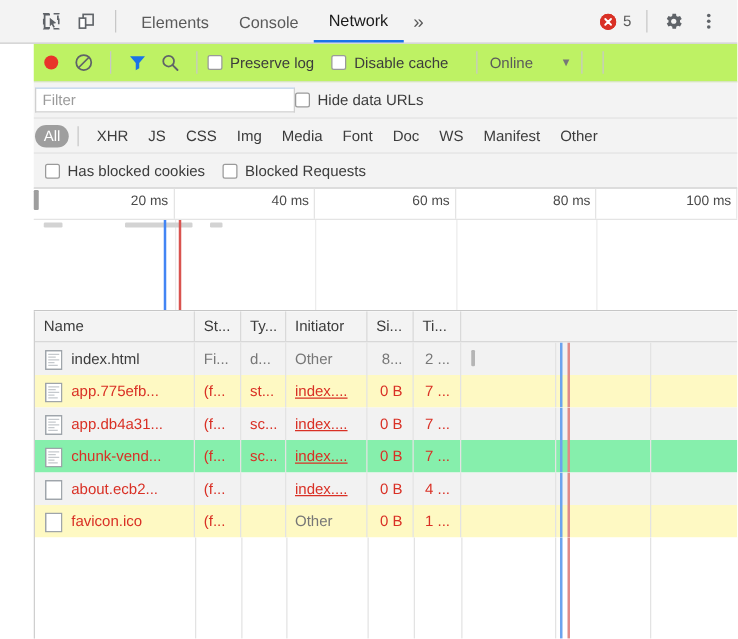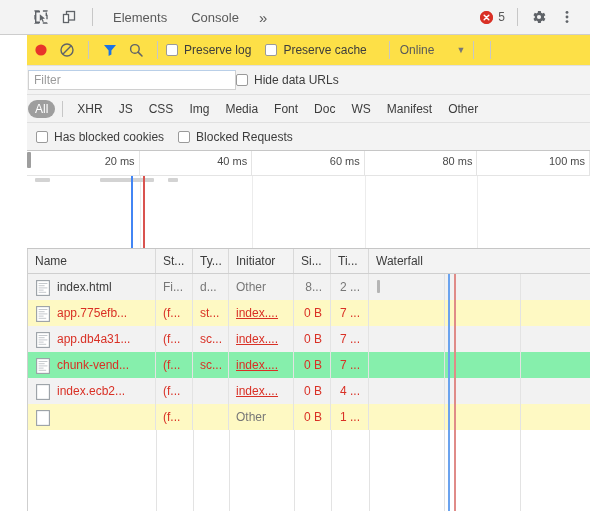--- a/index.html
+++ b/index.html
@@ -100,21 +100,21 @@
     font-weight: bold;
     margin-right: 5px;
     position: relative;
   }
   .err-dot svg { position:absolute; left:0; top:0; }
   .err-count { font-size: 12px; color: #5a5a5a; }
 
   
   .nettool {
     height: 31px;
-    background: #fde047;
+    background: #bef264;
     border-bottom: 1px solid #e0e0e0;
     display: flex;
     align-items: center;
     padding-left: 28px;
     box-sizing: border-box;
     flex: 0 0 auto;
   }
   .tool-btn {
     width: 26px; height: 26px;
     display: flex; align-items: center; justify-content: center;
@@ -410,20 +410,23 @@
         <rect x="2.5" y="5.5" width="5" height="8" fill="#fff" stroke="#5f6368" stroke-width="1.3"></rect>
       </svg>
     </div>
     <div class="vsep"></div>
 
     <div class="tab">
       <span>Elements</span>
     </div>
     <div class="tab">
       <span>Console</span>
+    </div>
+    <div class="tab selected">
+      <span>Network</span>
     </div>
     <div class="tab-more">»</div>
 
     <div class="tabbar-right">
       <div class="err-badge">
         <span class="err-dot">
           <svg width="13" height="13" viewBox="0 0 13 13">
             <circle cx="6.5" cy="6.5" r="6.5" fill="#d93025"></circle>
             <path d="M4.2 4.2 L8.8 8.8 M8.8 4.2 L4.2 8.8" stroke="#fff" stroke-width="1.5" stroke-linecap="round"></path>
           </svg>
@@ -474,21 +477,21 @@
       </svg>
     </div>
     <div class="vsep"></div>
 
     <div class="cb-wrap">
       <span class="cb"></span>
       <span class="cb-label">Preserve log</span>
     </div>
     <div class="cb-wrap">
       <span class="cb"></span>
-      <span class="cb-label">Preserve cache</span>
+      <span class="cb-label">Disable cache</span>
     </div>
     <div class="vsep"></div>
     <div class="throttle">
       <span>Online</span>
       <span class="throttle-caret">▼</span>
     </div>
     <div class="vsep"></div>
     <div class="vsep"></div>
   </div>
 
@@ -559,21 +562,20 @@
   </div>
 
   <div class="table-wrap">
     <div class="thead" id="thead">
         <div class="th" style="left: 0px; width: 128px;">Name</div>
         <div class="th" style="left: 128px; width: 37px;">St...</div>
         <div class="th" style="left: 165px; width: 36px;">Ty...</div>
         <div class="th" style="left: 201px; width: 65px;">Initiator</div>
         <div class="th" style="left: 266px; width: 37px;">Si...</div>
         <div class="th" style="left: 303px; width: 38px;">Ti...</div>
-        <div class="th" style="left: 341px; width: 222px;">Waterfall</div>
       </div>
     <div class="tbody" id="tbody">
         <div class="trow even">
           <div class="cell name" style="left: 0px; width: 128px;">
             <span class="fileicon"><svg width="14" height="16" viewBox="0 0 14 16">
                 <rect x="0.6" y="0.6" width="12.8" height="14.8" fill="#fff" stroke="#9aa0a6" stroke-width="1.1"></rect>
                 <g fill="#c5c9cd">
                   <rect x="2.6" y="3" width="8.8" height="1"></rect>
                   <rect x="2.6" y="5.2" width="6" height="1"></rect>
                   <rect x="2.6" y="7.4" width="8.8" height="1"></rect>
@@ -672,39 +674,40 @@
             <div class="wf-grid" style="left: 68%;"></div>
             <div class="wf-marker blue" style="left: 35.5%;"></div>
             <div class="wf-marker red" style="left: 38.3%;"></div>
           </div>
         </div>
         <div class="trow even">
           <div class="cell name" style="left: 0px; width: 128px;">
             <span class="fileicon"><svg width="14" height="16" viewBox="0 0 14 16">
                 <rect x="0.6" y="0.6" width="12.8" height="14.8" fill="#fff" stroke="#9aa0a6" stroke-width="1.1"></rect>
               </svg></span>
-            <span class="namelabel txt-red">index.ecb2...</span>
+            <span class="namelabel txt-red">about.ecb2...</span>
           </div>
           <div class="cell" style="left: 128px; width: 37px;"><span class="txt-red">(f...</span></div>
           <div class="cell" style="left: 165px; width: 36px;"><span class="txt-red"></span></div>
           <div class="cell" style="left: 201px; width: 65px;"><span class="link-red">index....</span></div>
           <div class="cell num" style="left: 266px; width: 37px;"><span class="txt-red">0 B</span></div>
           <div class="cell num" style="left: 303px; width: 38px;"><span class="txt-red">4 ...</span></div>
           <div class="wf-col" style="left: 341px; width: 222px;">
             <div class="wf-grid" style="left: 34%;"></div>
             <div class="wf-grid" style="left: 68%;"></div>
             <div class="wf-marker blue" style="left: 35.5%;"></div>
             <div class="wf-marker red" style="left: 38.3%;"></div>
           </div>
         </div>
         <div class="trow odd">
           <div class="cell name" style="left: 0px; width: 128px;">
             <span class="fileicon"><svg width="14" height="16" viewBox="0 0 14 16">
                 <rect x="0.6" y="0.6" width="12.8" height="14.8" fill="#fff" stroke="#9aa0a6" stroke-width="1.1"></rect>
               </svg></span>
+            <span class="namelabel txt-red">favicon.ico</span>
           </div>
           <div class="cell" style="left: 128px; width: 37px;"><span class="txt-red">(f...</span></div>
           <div class="cell" style="left: 165px; width: 36px;"><span class="txt-red"></span></div>
           <div class="cell" style="left: 201px; width: 65px;"><span class="txt-gray">Other</span></div>
           <div class="cell num" style="left: 266px; width: 37px;"><span class="txt-red">0 B</span></div>
           <div class="cell num" style="left: 303px; width: 38px;"><span class="txt-red">1 ...</span></div>
           <div class="wf-col" style="left: 341px; width: 222px;">
             <div class="wf-grid" style="left: 34%;"></div>
             <div class="wf-grid" style="left: 68%;"></div>
             <div class="wf-marker blue" style="left: 35.5%;"></div>

